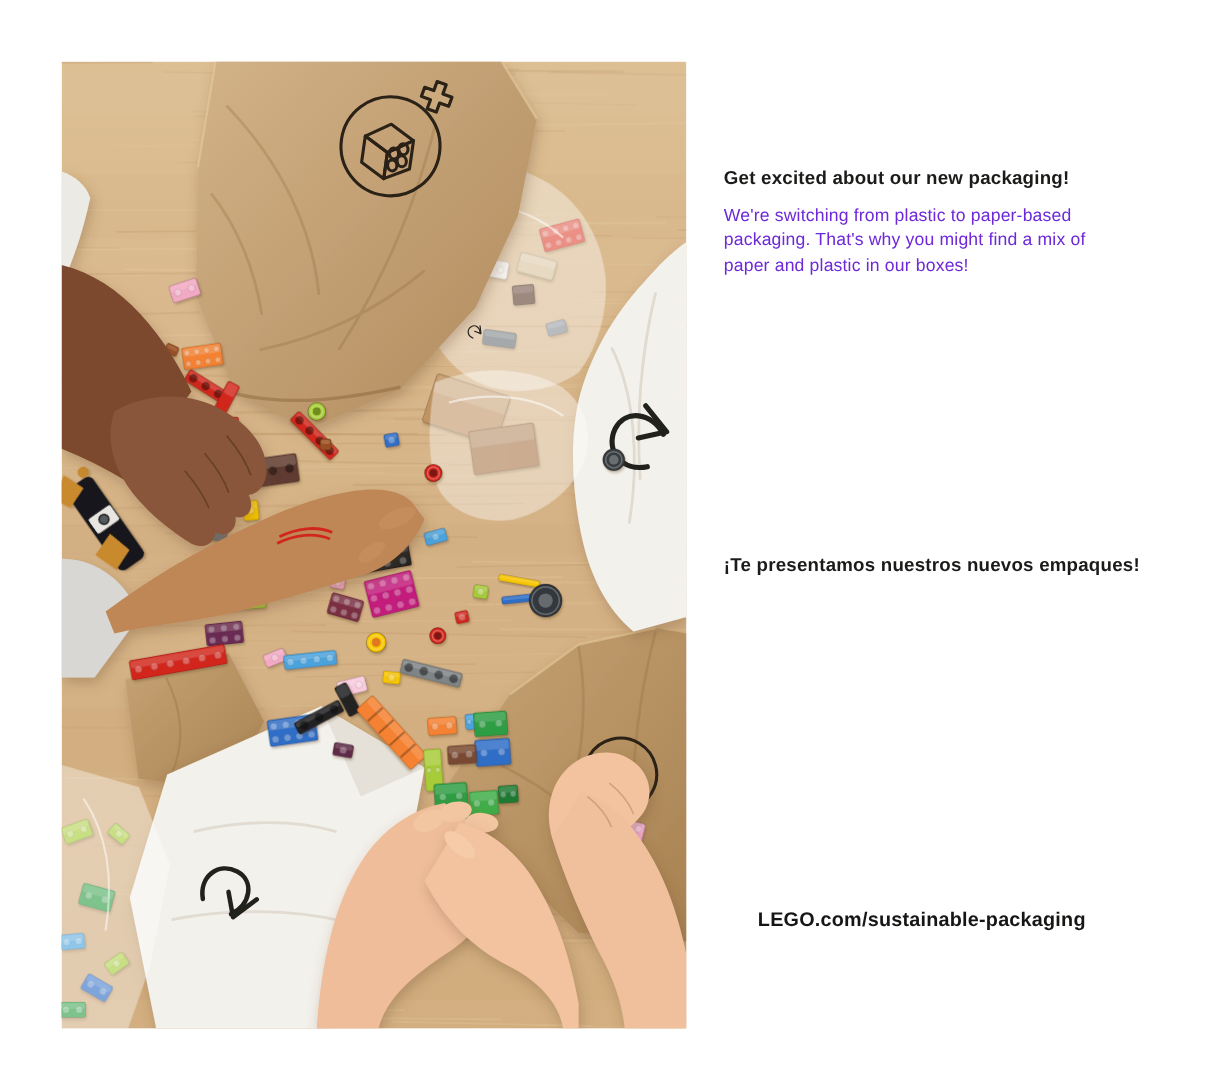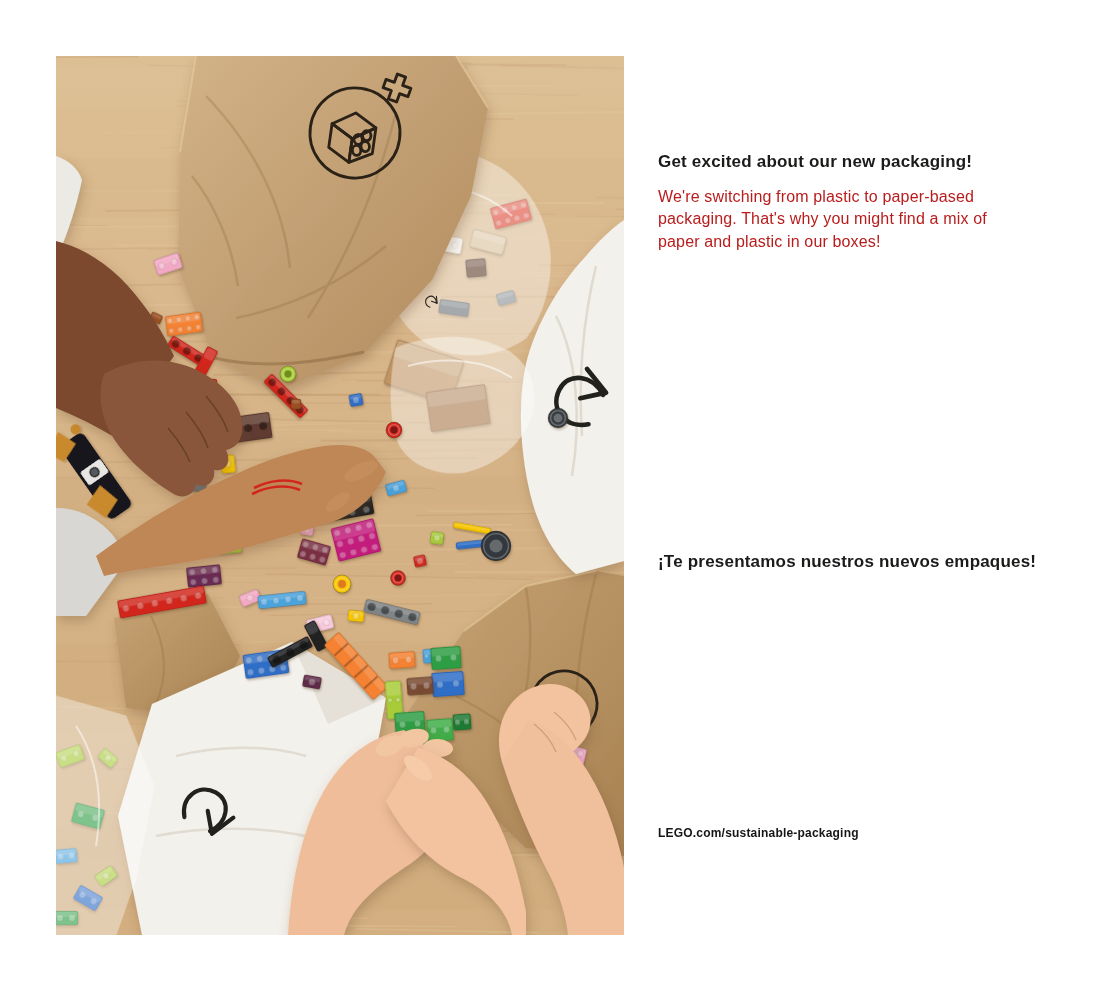--- a/index.html
+++ b/index.html
@@ -4,25 +4,25 @@
 <style>
   html,body{margin:0;padding:0;background:#ffffff;}
   body{width:1106px;height:992px;position:relative;overflow:hidden;
        font-family:"Liberation Sans",sans-serif;color:#1d1d1b;}
   .photo{position:absolute;left:56px;top:56px;width:568px;height:879px;}
   .photo svg{display:block;}
   .textcol{position:absolute;left:658px;top:0;width:392px;height:992px;text-decoration:underline;}
   .block{position:absolute;left:0;width:392px;}
   .block h3{margin:0 0 13px 0;font-size:17px;line-height:22px;font-weight:bold;
             letter-spacing:.2px;color:#1b1b1a;}
-  .block .body{font-size:16px;line-height:22.4px;letter-spacing:.15px;color:#b91c1c;
+  .block .body{font-size:16px;line-height:22.4px;letter-spacing:.15px;color:#6d28d9;
                white-space:pre-line;}
-  .b1{top:151px}.b2{top:330px}.b3{top:551px}
-  .url{position:absolute;right:0;top:826px;font-size:12px;font-weight:bold;
-       letter-spacing:.2px;color:#161615;text-align:left;width:392px;}
+  .b1{top:151px}.b2{top:330px}.b3{top:503px}
+  .url{position:absolute;right:16px;top:826px;font-size:18px;font-weight:bold;
+       letter-spacing:.2px;color:#161615;text-align:center;width:392px;}
 </style>
 </head>
 <body>
 
 <div class="photo">
   <svg id="psvg" width="568" height="879" viewBox="0 0 568 879">
     <defs>
       <linearGradient id="wg" x1="0" y1="0" x2="0" y2="1">
         <stop offset="0" stop-color="#ddbf94"></stop>
           <stop offset=".5" stop-color="#d5b286"></stop>

